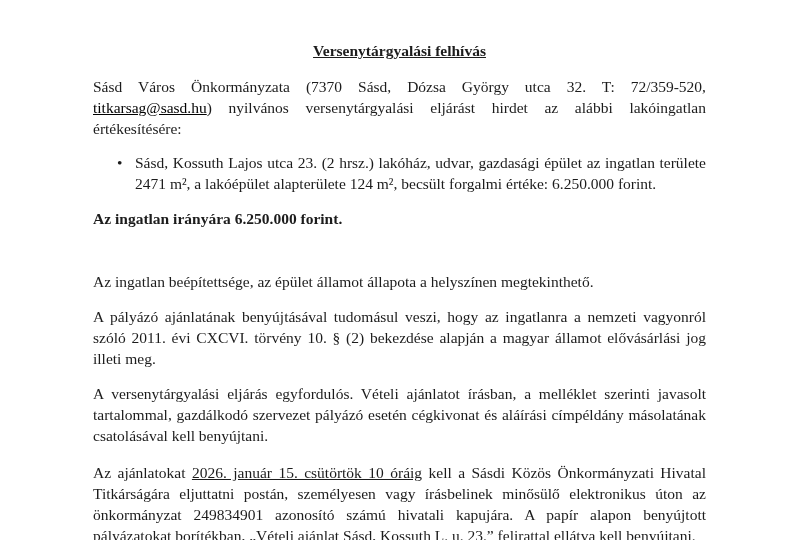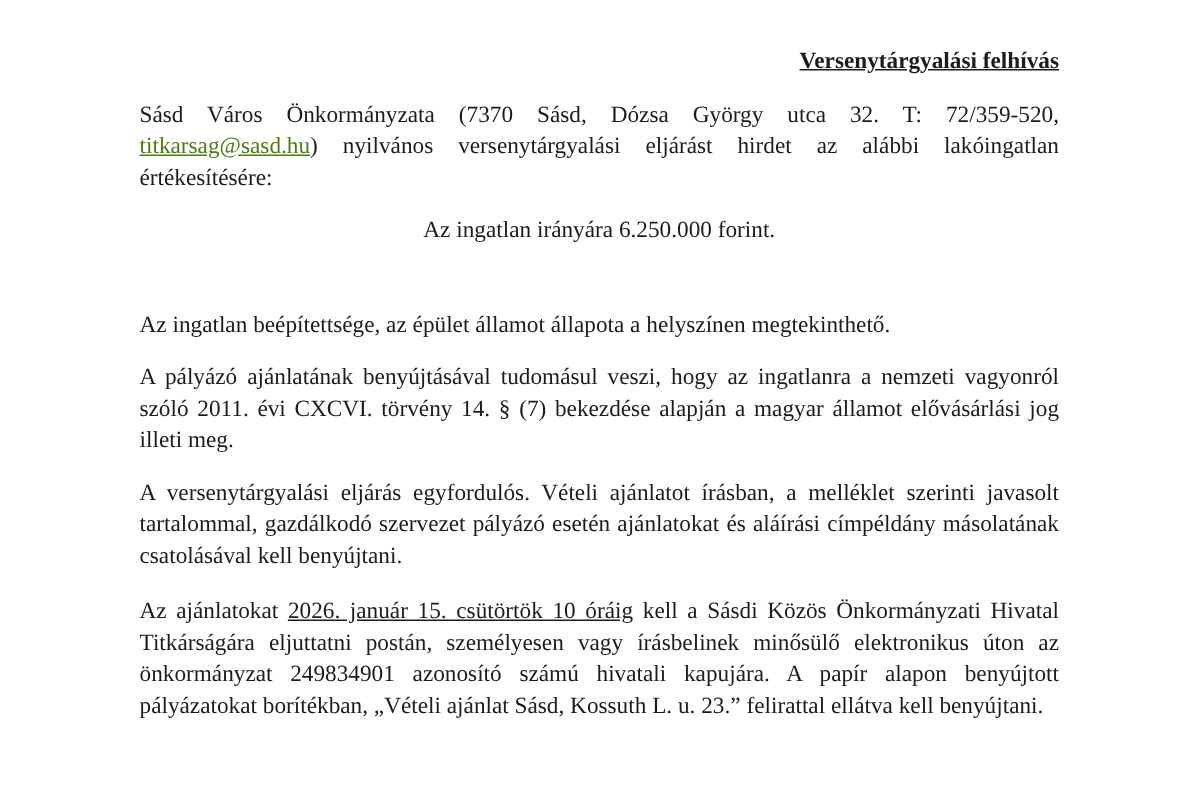--- a/index.html
+++ b/index.html
@@ -17,22 +17,22 @@
     width: 799px;
     height: 540px;
     padding: 22px 93px 0 93px;
     font-family: "Liberation Serif", "DejaVu Serif", serif;
     font-size: 15.5px;
     line-height: 21px;
     color: #1c1c1c;
     background: #ffffff;
   }
   .title {
-    margin: 8px 0 15px 0;
-    text-align: right;
+    margin: 18px 0 15px 0;
+    text-align: center;
     font-size: 15.5px;
     font-weight: bold;
     text-decoration: underline;
   }
   p {
     margin: 0 0 13px 0;
     text-align: justify;
   }
   .email-link {
     color: #0000cc;
@@ -49,22 +49,21 @@
     text-align: justify;
   }
   ul.bullet-list li::before {
     content: "\2022";
     position: absolute;
     left: -18px;
     top: 0;
   }
   .price-line {
     margin: 14px 0 42px 0;
-    text-align: center;
-    font-weight: normal;
+    font-weight: bold;
   }
   .para-inspection {
     margin-bottom: 14px;
   }
   .para-preemption {
     margin-bottom: 14px;
   }
   .para-procedure {
     margin-bottom: 16px;
   }
@@ -73,26 +72,29 @@
     text-decoration: underline;
   }
 </style>
 </head>
 <body>
 
 <div class="doc">
 
   <h1 class="title">Versenytárgyalási felhívás</h1>
 
-  <p class="para-intro"><span>Sásd Város Önkormányzata (7370 Sásd, Dózsa György utca 32. T: 72/359-520, </span><a class="email-link" style="color: #4d7c0f;">titkarsag@sasd.hu</a><span>) nyilvános versenytárgyalási eljárást hirdet az alábbi lakóingatlan értékesítésére:</span></p>
+  <p class="para-intro"><span>Sásd Város Önkormányzata (7370 Sásd, Dózsa György utca 32. T: 72/359-520, </span><a class="email-link" style="color: #000000;">titkarsag@sasd.hu</a><span>) nyilvános versenytárgyalási eljárást hirdet az alábbi lakóingatlan értékesítésére:</span></p>
 
+  <ul class="bullet-list">
+    <li>Sásd, Kossuth Lajos utca 23. (2 hrsz.) lakóház, udvar, gazdasági épület az ingatlan területe 2471 m², a lakóépület alapterülete 124 m², becsült forgalmi értéke: 6.250.000 forint.</li>
+  </ul>
 
   <p class="price-line">Az ingatlan irányára 6.250.000 forint.</p>
 
   <p class="para-inspection">Az ingatlan beépítettsége, az épület államot állapota a helyszínen megtekinthető.</p>
 
-  <p class="para-preemption">A pályázó ajánlatának benyújtásával tudomásul veszi, hogy az ingatlanra a nemzeti vagyonról szóló 2011. évi CXCVI. törvény 14. § (7) bekezdése alapján a magyar államot elővásárlási jog illeti meg.</p>
+  <p class="para-preemption">A pályázó ajánlatának benyújtásával tudomásul veszi, hogy az ingatlanra a nemzeti vagyonról szóló 2011. évi CXCVI. törvény 10. § (2) bekezdése alapján a magyar államot elővásárlási jog illeti meg.</p>
 
-  <p class="para-procedure">A versenytárgyalási eljárás egyfordulós. Vételi ajánlatot írásban, a melléklet szerinti javasolt tartalommal, gazdálkodó szervezet pályázó esetén ajánlatokat és aláírási címpéldány másolatának csatolásával kell benyújtani.</p>
+  <p class="para-procedure">A versenytárgyalási eljárás egyfordulós. Vételi ajánlatot írásban, a melléklet szerinti javasolt tartalommal, gazdálkodó szervezet pályázó esetén cégkivonat és aláírási címpéldány másolatának csatolásával kell benyújtani.</p>
 
   <p class="para-deadline"><span>Az ajánlatokat </span><span class="deadline-strong">2026. január 15. csütörtök 10 óráig</span><span> kell a Sásdi Közös Önkormányzati Hivatal Titkárságára eljuttatni postán, személyesen vagy írásbelinek minősülő elektronikus úton az önkormányzat 249834901 azonosító számú hivatali kapujára. A papír alapon benyújtott pályázatokat borítékban, „Vételi ajánlat Sásd, Kossuth L. u. 23.” felirattal ellátva kell benyújtani.</span></p>
 
 </div>
 
 </body></html>

